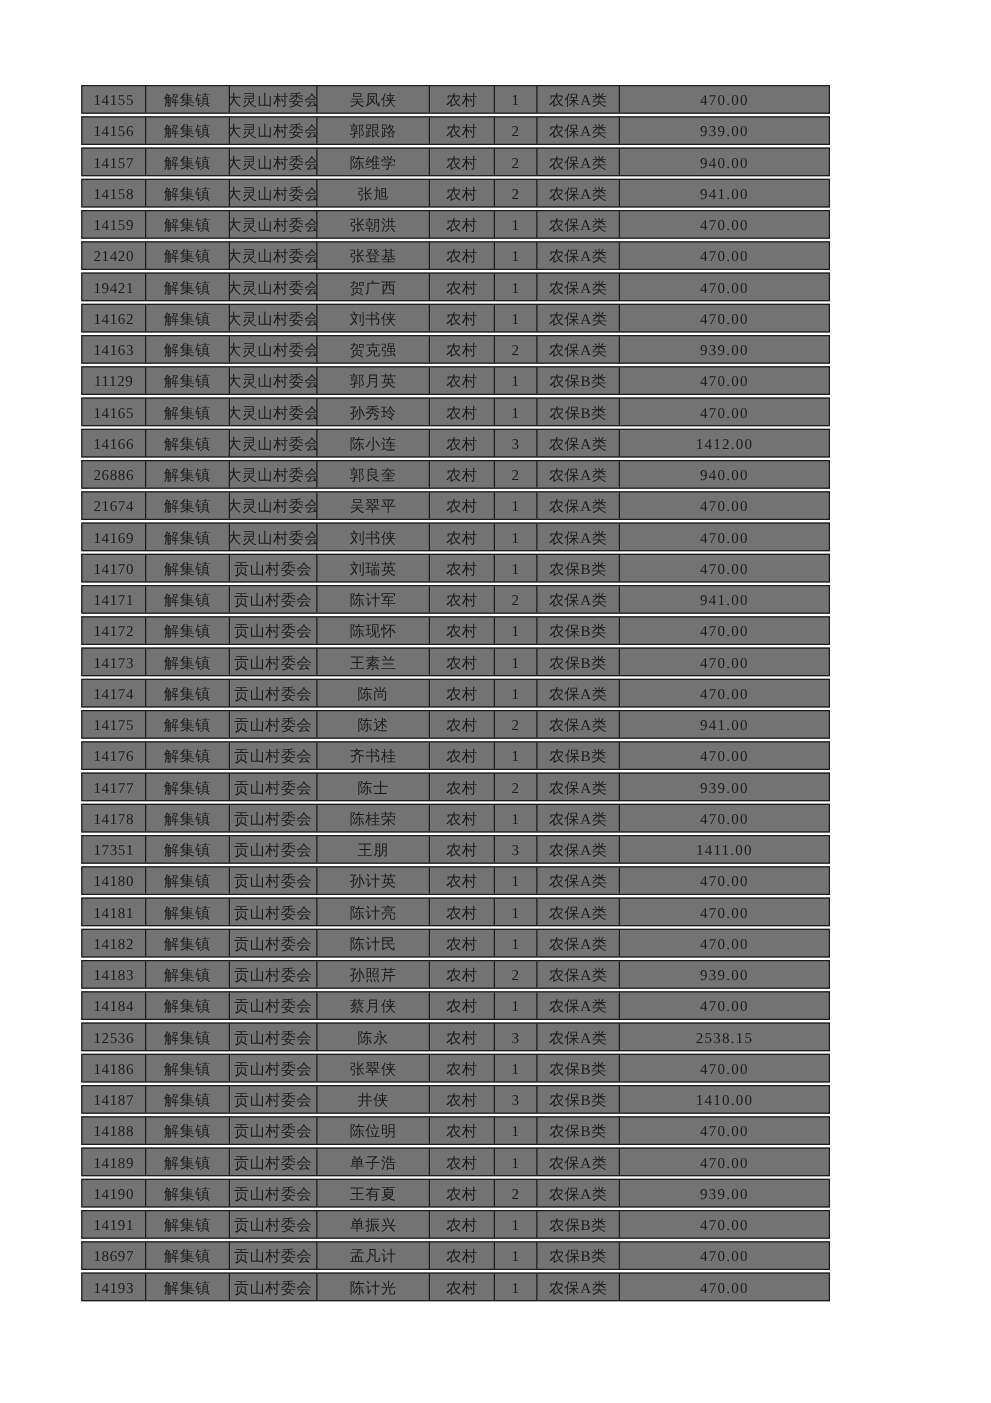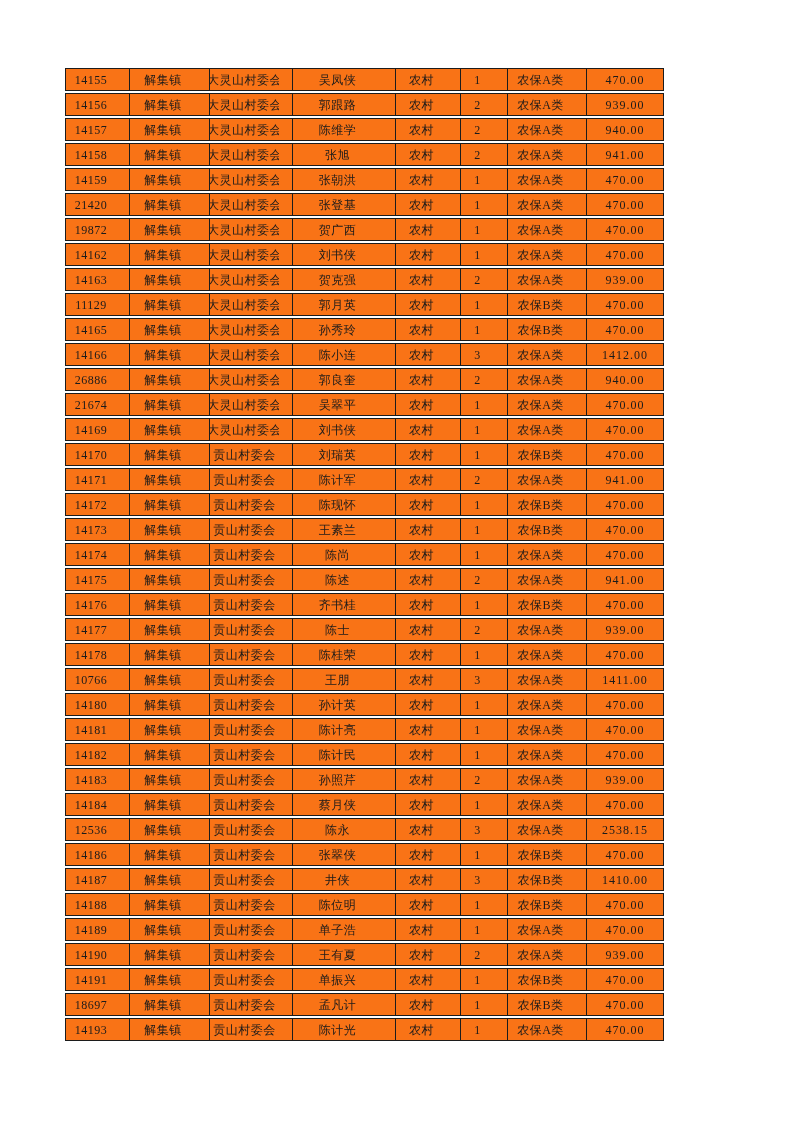--- a/index.html
+++ b/index.html
@@ -24,22 +24,21 @@
     display: flex;
     flex-direction: column;
     gap: 2px;
   }
   .row {
     box-sizing: border-box;
     display: grid;
     grid-template-columns: 50px 67px 70px 90px 52px 34px 66px auto;
     height: 23px;
     border: 1px solid #1c1c1c;
-    background: #f97316;
-    gap: 13px;
+    background: #737373;
   }
   .cell {
     display: flex;
     align-items: center;
     justify-content: center;
     border-left: 1px solid #1c1c1c;
     font-size: 12px;
     line-height: 1;
     white-space: nowrap;
     overflow: hidden;
@@ -111,21 +110,21 @@
     <div class="cell c-id">21420</div>
     <div class="cell c-town">解集镇</div>
     <div class="cell c-village">大灵山村委会</div>
     <div class="cell c-name">张登基</div>
     <div class="cell c-residence">农村</div>
     <div class="cell c-count">1</div>
     <div class="cell c-category">农保A类</div>
     <div class="cell c-amount">470.00</div>
   </div>
       <div class="row">
-    <div class="cell c-id">19872</div>
+    <div class="cell c-id">19421</div>
     <div class="cell c-town">解集镇</div>
     <div class="cell c-village">大灵山村委会</div>
     <div class="cell c-name">贺广西</div>
     <div class="cell c-residence">农村</div>
     <div class="cell c-count">1</div>
     <div class="cell c-category">农保A类</div>
     <div class="cell c-amount">470.00</div>
   </div>
       <div class="row">
     <div class="cell c-id">14162</div>
@@ -291,21 +290,21 @@
     <div class="cell c-id">14178</div>
     <div class="cell c-town">解集镇</div>
     <div class="cell c-village">贡山村委会</div>
     <div class="cell c-name">陈桂荣</div>
     <div class="cell c-residence">农村</div>
     <div class="cell c-count">1</div>
     <div class="cell c-category">农保A类</div>
     <div class="cell c-amount">470.00</div>
   </div>
       <div class="row">
-    <div class="cell c-id">10766</div>
+    <div class="cell c-id">17351</div>
     <div class="cell c-town">解集镇</div>
     <div class="cell c-village">贡山村委会</div>
     <div class="cell c-name">王朋</div>
     <div class="cell c-residence">农村</div>
     <div class="cell c-count">3</div>
     <div class="cell c-category">农保A类</div>
     <div class="cell c-amount">1411.00</div>
   </div>
       <div class="row">
     <div class="cell c-id">14180</div>

